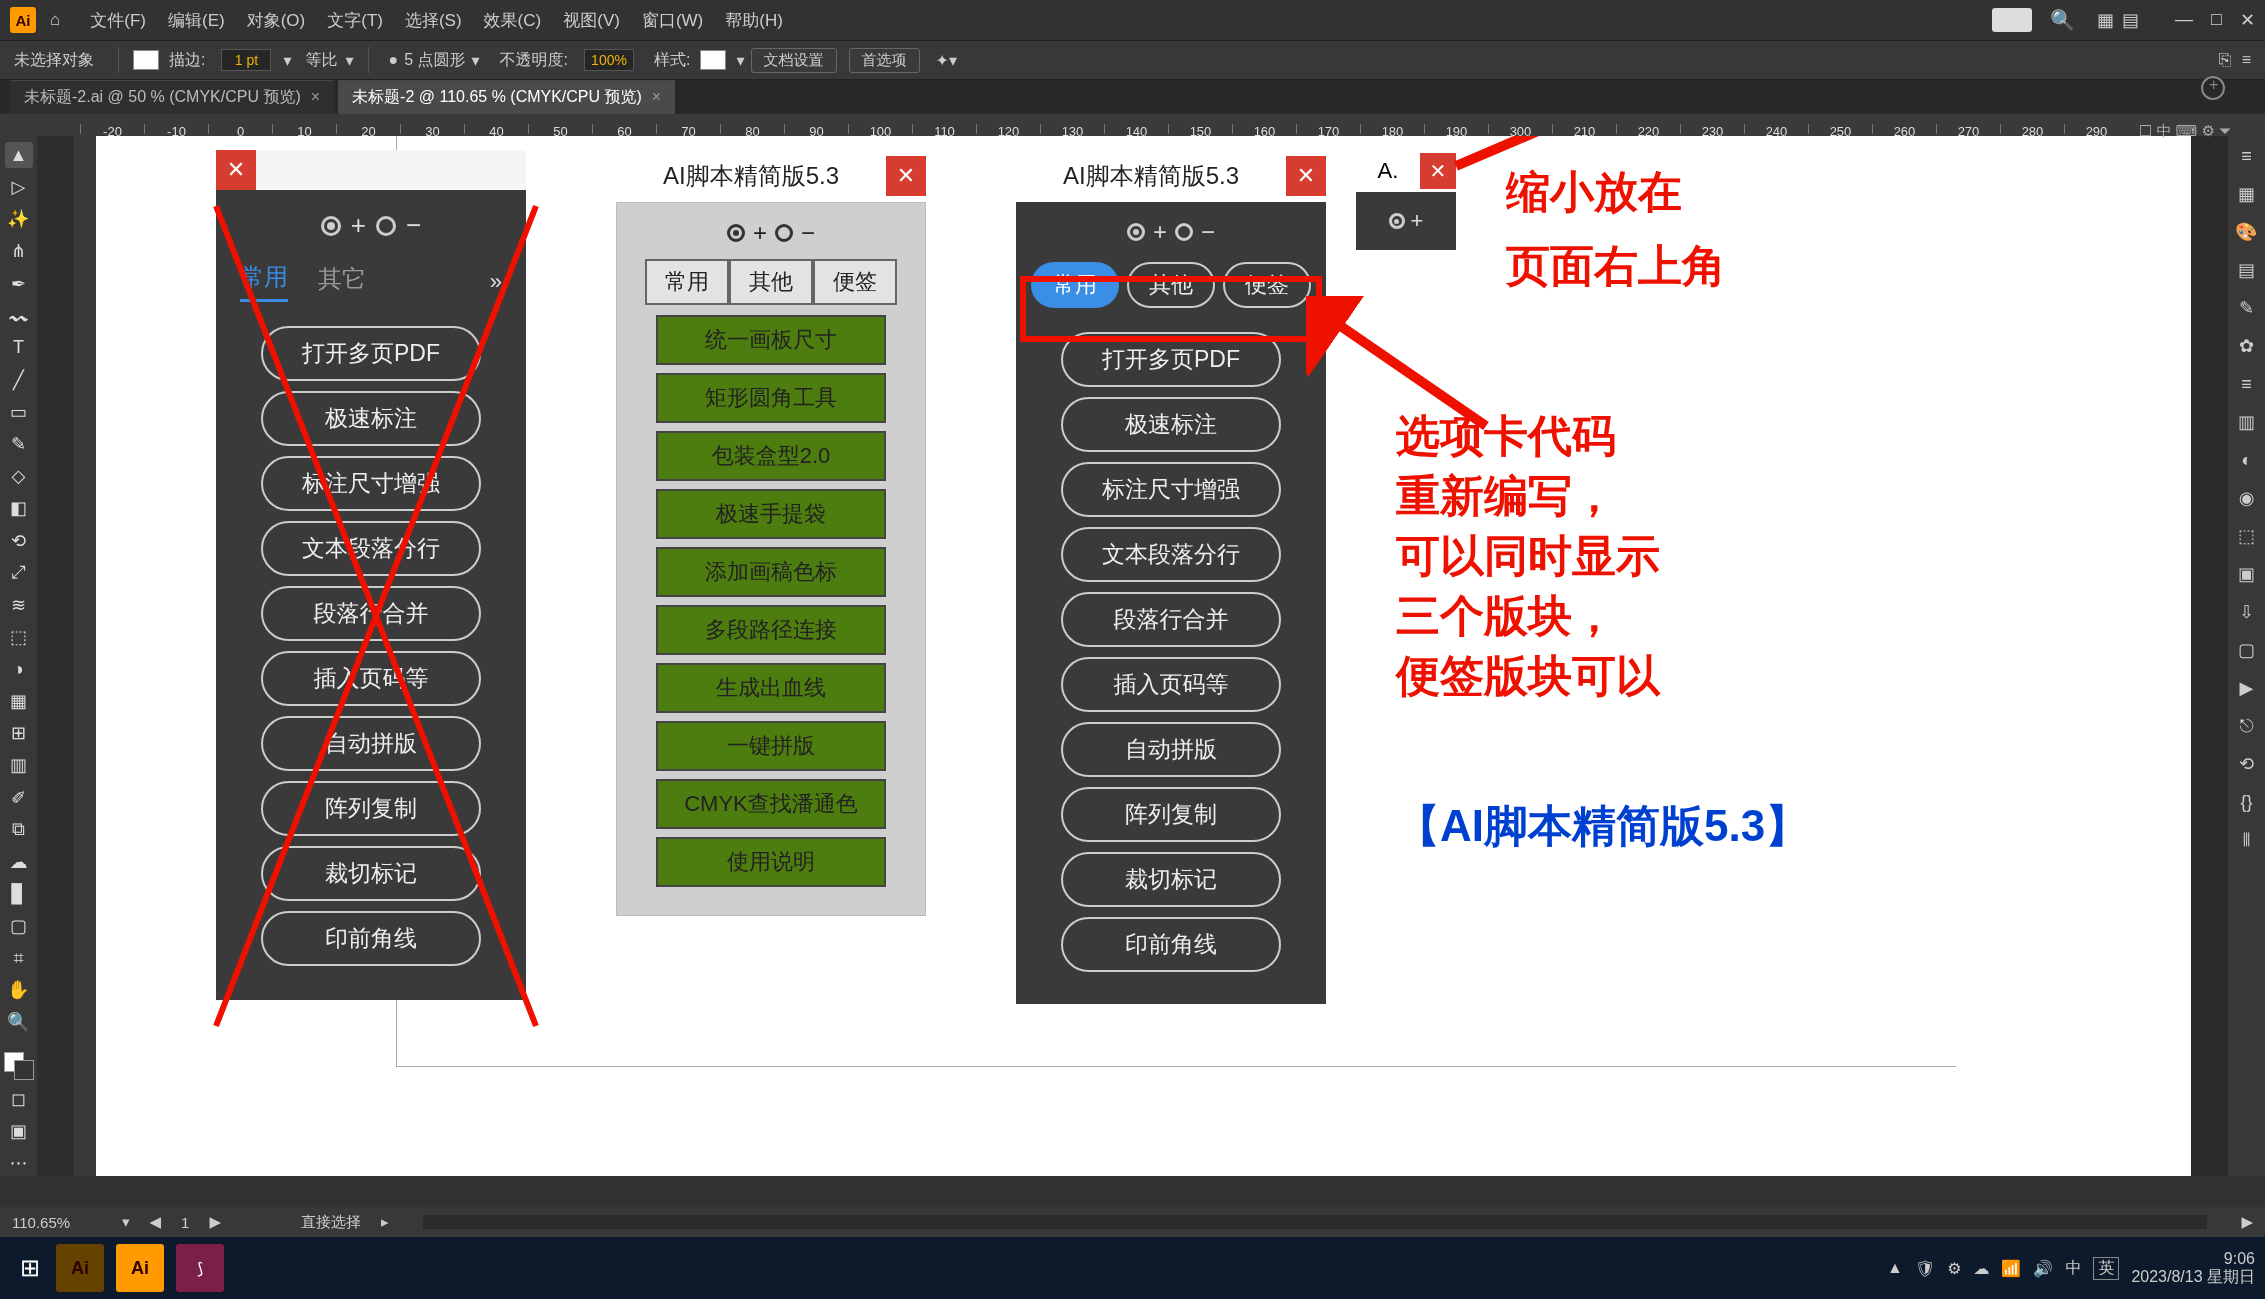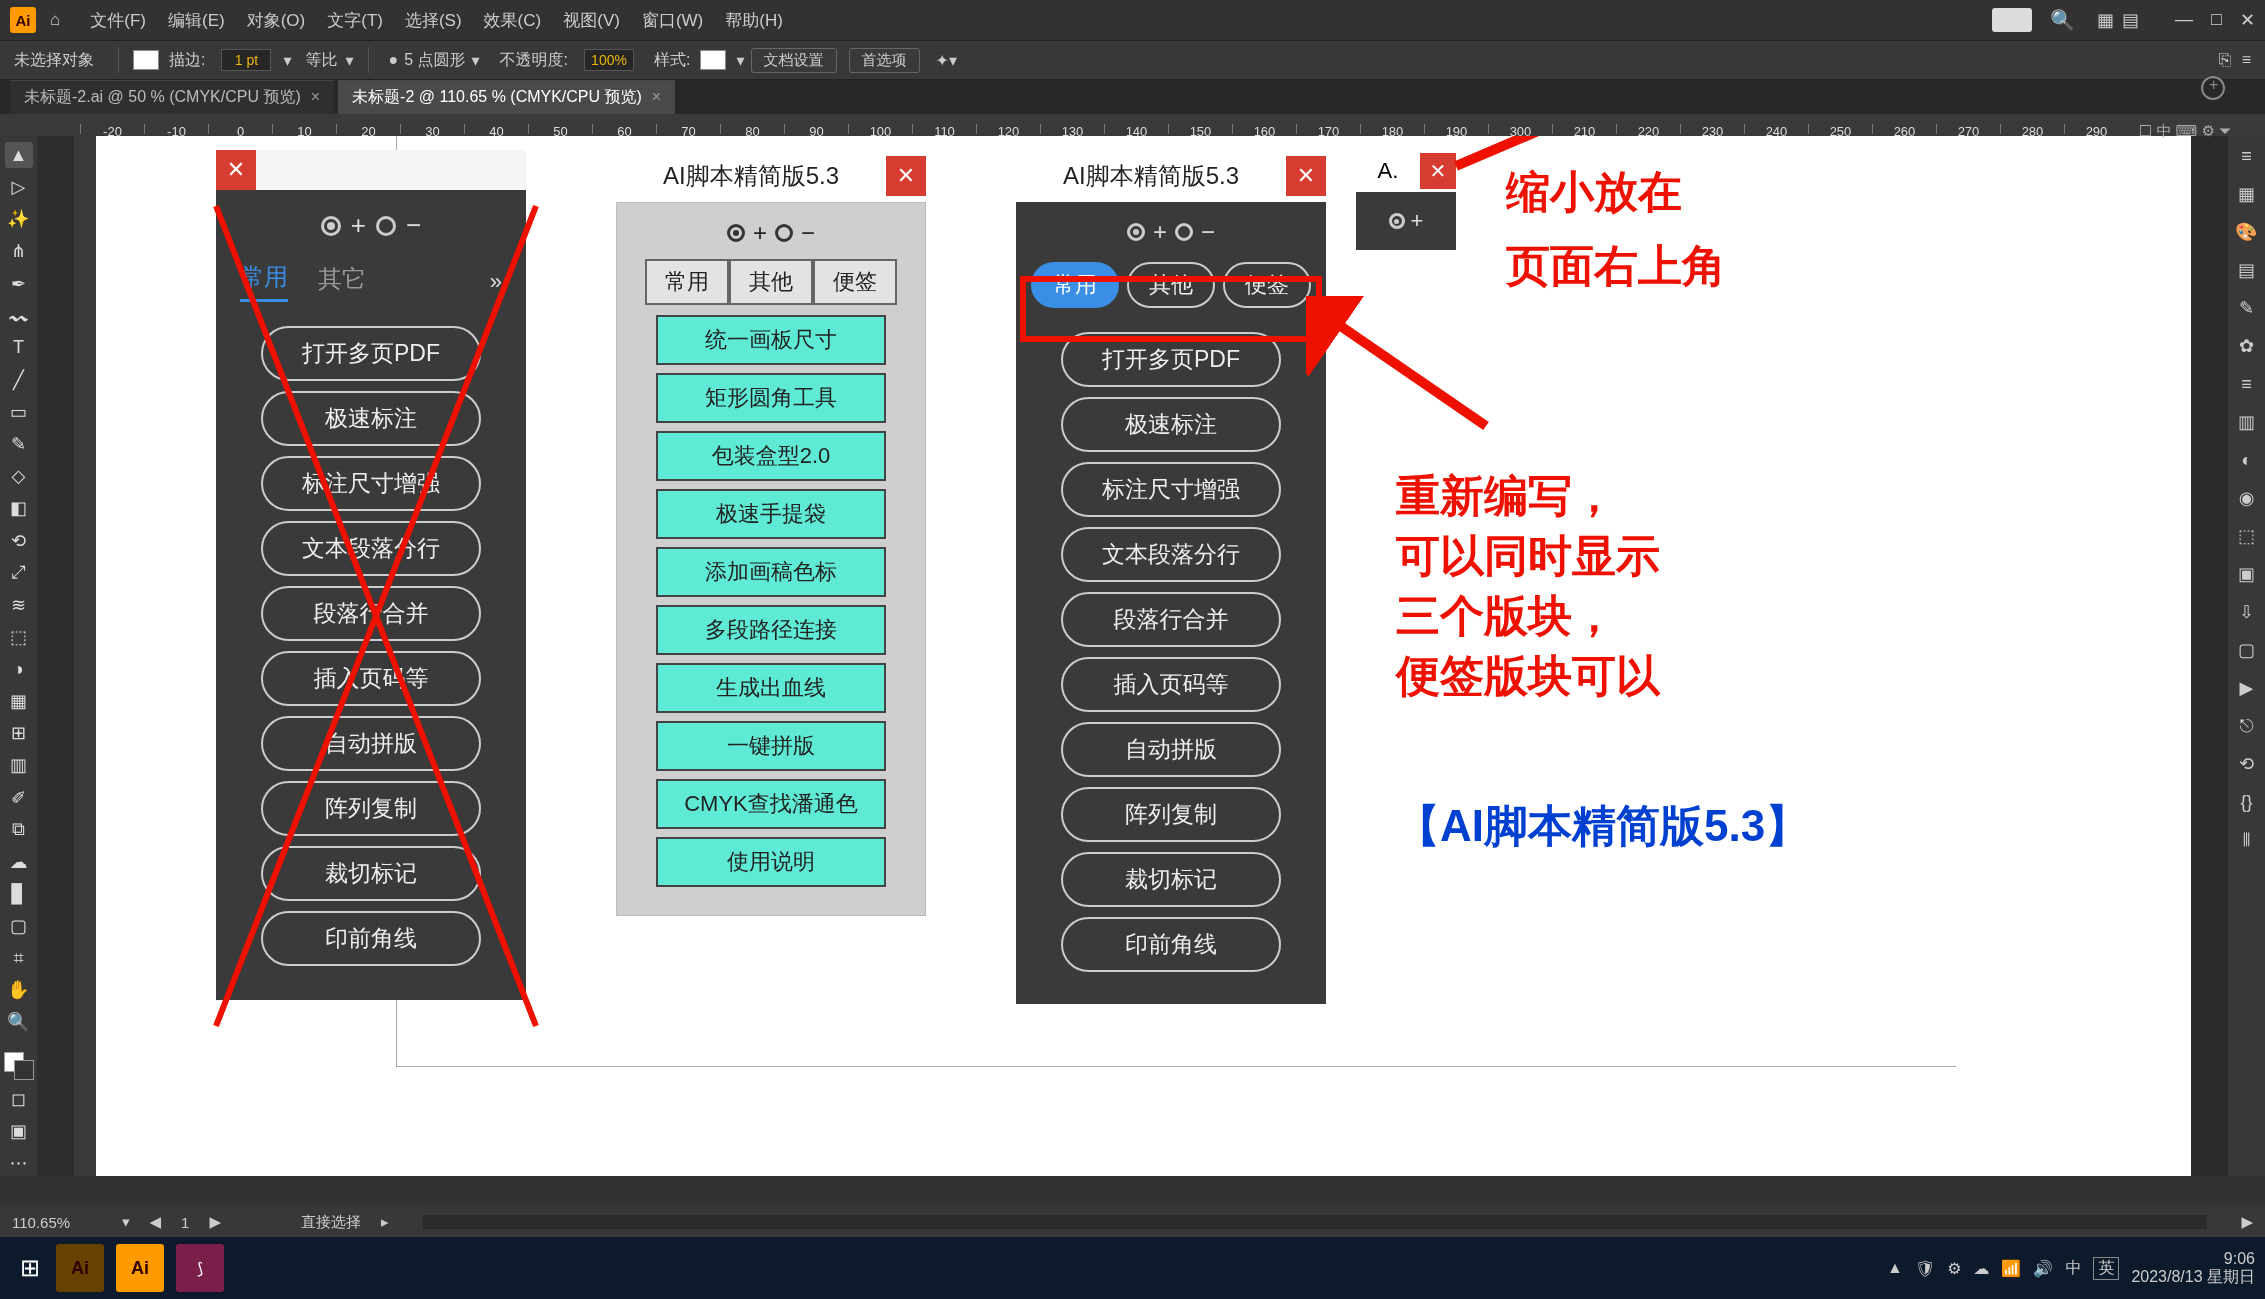--- a/index.html
+++ b/index.html
@@ -77,21 +77,21 @@
 .p53l { position:absolute; left:520px; top:14px; width:310px; }
 .p53l .titlebar{ display:flex; align-items:center;}
 .p53l .ttl{ flex:1; text-align:center; font-size:24px; padding:10px 0; color:#222;}
 .p53l .cls{ width:40px; height:40px; background:#d63c2f; color:#fff; display:flex;align-items:center;justify-content:center;font-size:22px;}
 .p53l .body{ background:#cfcfcf; padding:12px 10px 20px; border:1px solid #bbb;}
 .tgl53l { display:flex; align-items:center; justify-content:center; gap:8px; font-size:24px; padding:4px 0 12px; color:#222;}
 .tgl53l .rdot{ width:18px; height:18px; border:3px solid #333; border-radius:50%;}
 .tgl53l .rdot.on::after{content:"";display:block;width:6px;height:6px;background:#333;border-radius:50%;margin:3px;}
 .tabframe53l { display:flex; gap:0; justify-content:center; margin-bottom:10px;}
 .tabframe53l .tb { padding:6px 18px; font-size:22px; background:#e3e3e3; border:2px solid #666; color:#222;}
-.rectbtn { display:block; margin:8px auto; width:230px; padding:8px 0; font-size:22px; text-align:center; background:#5eead4; border:2px solid #444; color:#222;}
+.rectbtn { display:block; margin:8px auto; width:230px; padding:8px 0; font-size:22px; text-align:center; background:#4d7c0f; border:2px solid #444; color:#222;}
 
 
 .p53d { position:absolute; left:920px; top:14px; width:310px;}
 .p53d .titlebar{display:flex;align-items:center;}
 .p53d .ttl{flex:1;text-align:center;font-size:24px;padding:10px 0;color:#222;}
 .p53d .cls{width:40px;height:40px;background:#d63c2f;color:#fff;display:flex;align-items:center;justify-content:center;font-size:22px;}
 .p53d .body{ background:#3a3a3a; padding:12px 10px 22px;}
 .tgl53d { display:flex; align-items:center; justify-content:center; gap:8px; font-size:24px; padding:4px 0 10px; color:#ddd;}
 .tgl53d .rdot{width:18px;height:18px;border:3px solid #ccc;border-radius:50%;}
 .tgl53d .rdot.on::after{content:"";display:block;width:6px;height:6px;background:#ccc;border-radius:50%;margin:3px;}
@@ -389,20 +389,21 @@
       <defs>
           <marker id="ah2" markerWidth="16" markerHeight="16" refX="2" refY="6" orient="auto">
             <path d="M0,0 L0,12 L16,6 z" fill="#e10"></path>
           </marker>
         </defs>
       <line x1="180" y1="130" x2="20" y2="20" stroke="#e10" stroke-width="10" marker-end="url(#ah2)"></line>
     </svg>
 
     <div class="anno" style="left:1410px; top:26px;">缩小放在</div>
     <div class="anno" style="left:1410px; top:88px;margin-top:12px;">页面右上角</div>
+    <div class="anno" style="left:1300px; top:270px;">选项卡代码</div>
     <div class="anno" style="left:1300px; top:330px;">重新编写，</div>
     <div class="anno" style="left:1300px; top:390px;">可以同时显示</div>
     <div class="anno" style="left:1300px; top:450px;">三个版块，</div>
     <div class="anno" style="left:1300px; top:510px;">便签版块可以</div>
     <div class="anno blue" style="left:1300px; top:660px;">【AI脚本精简版5.3】</div>
   </div>
 
   <div class="rightdock">
     <div class="rightgap"></div>
     <div class="rightinner">

